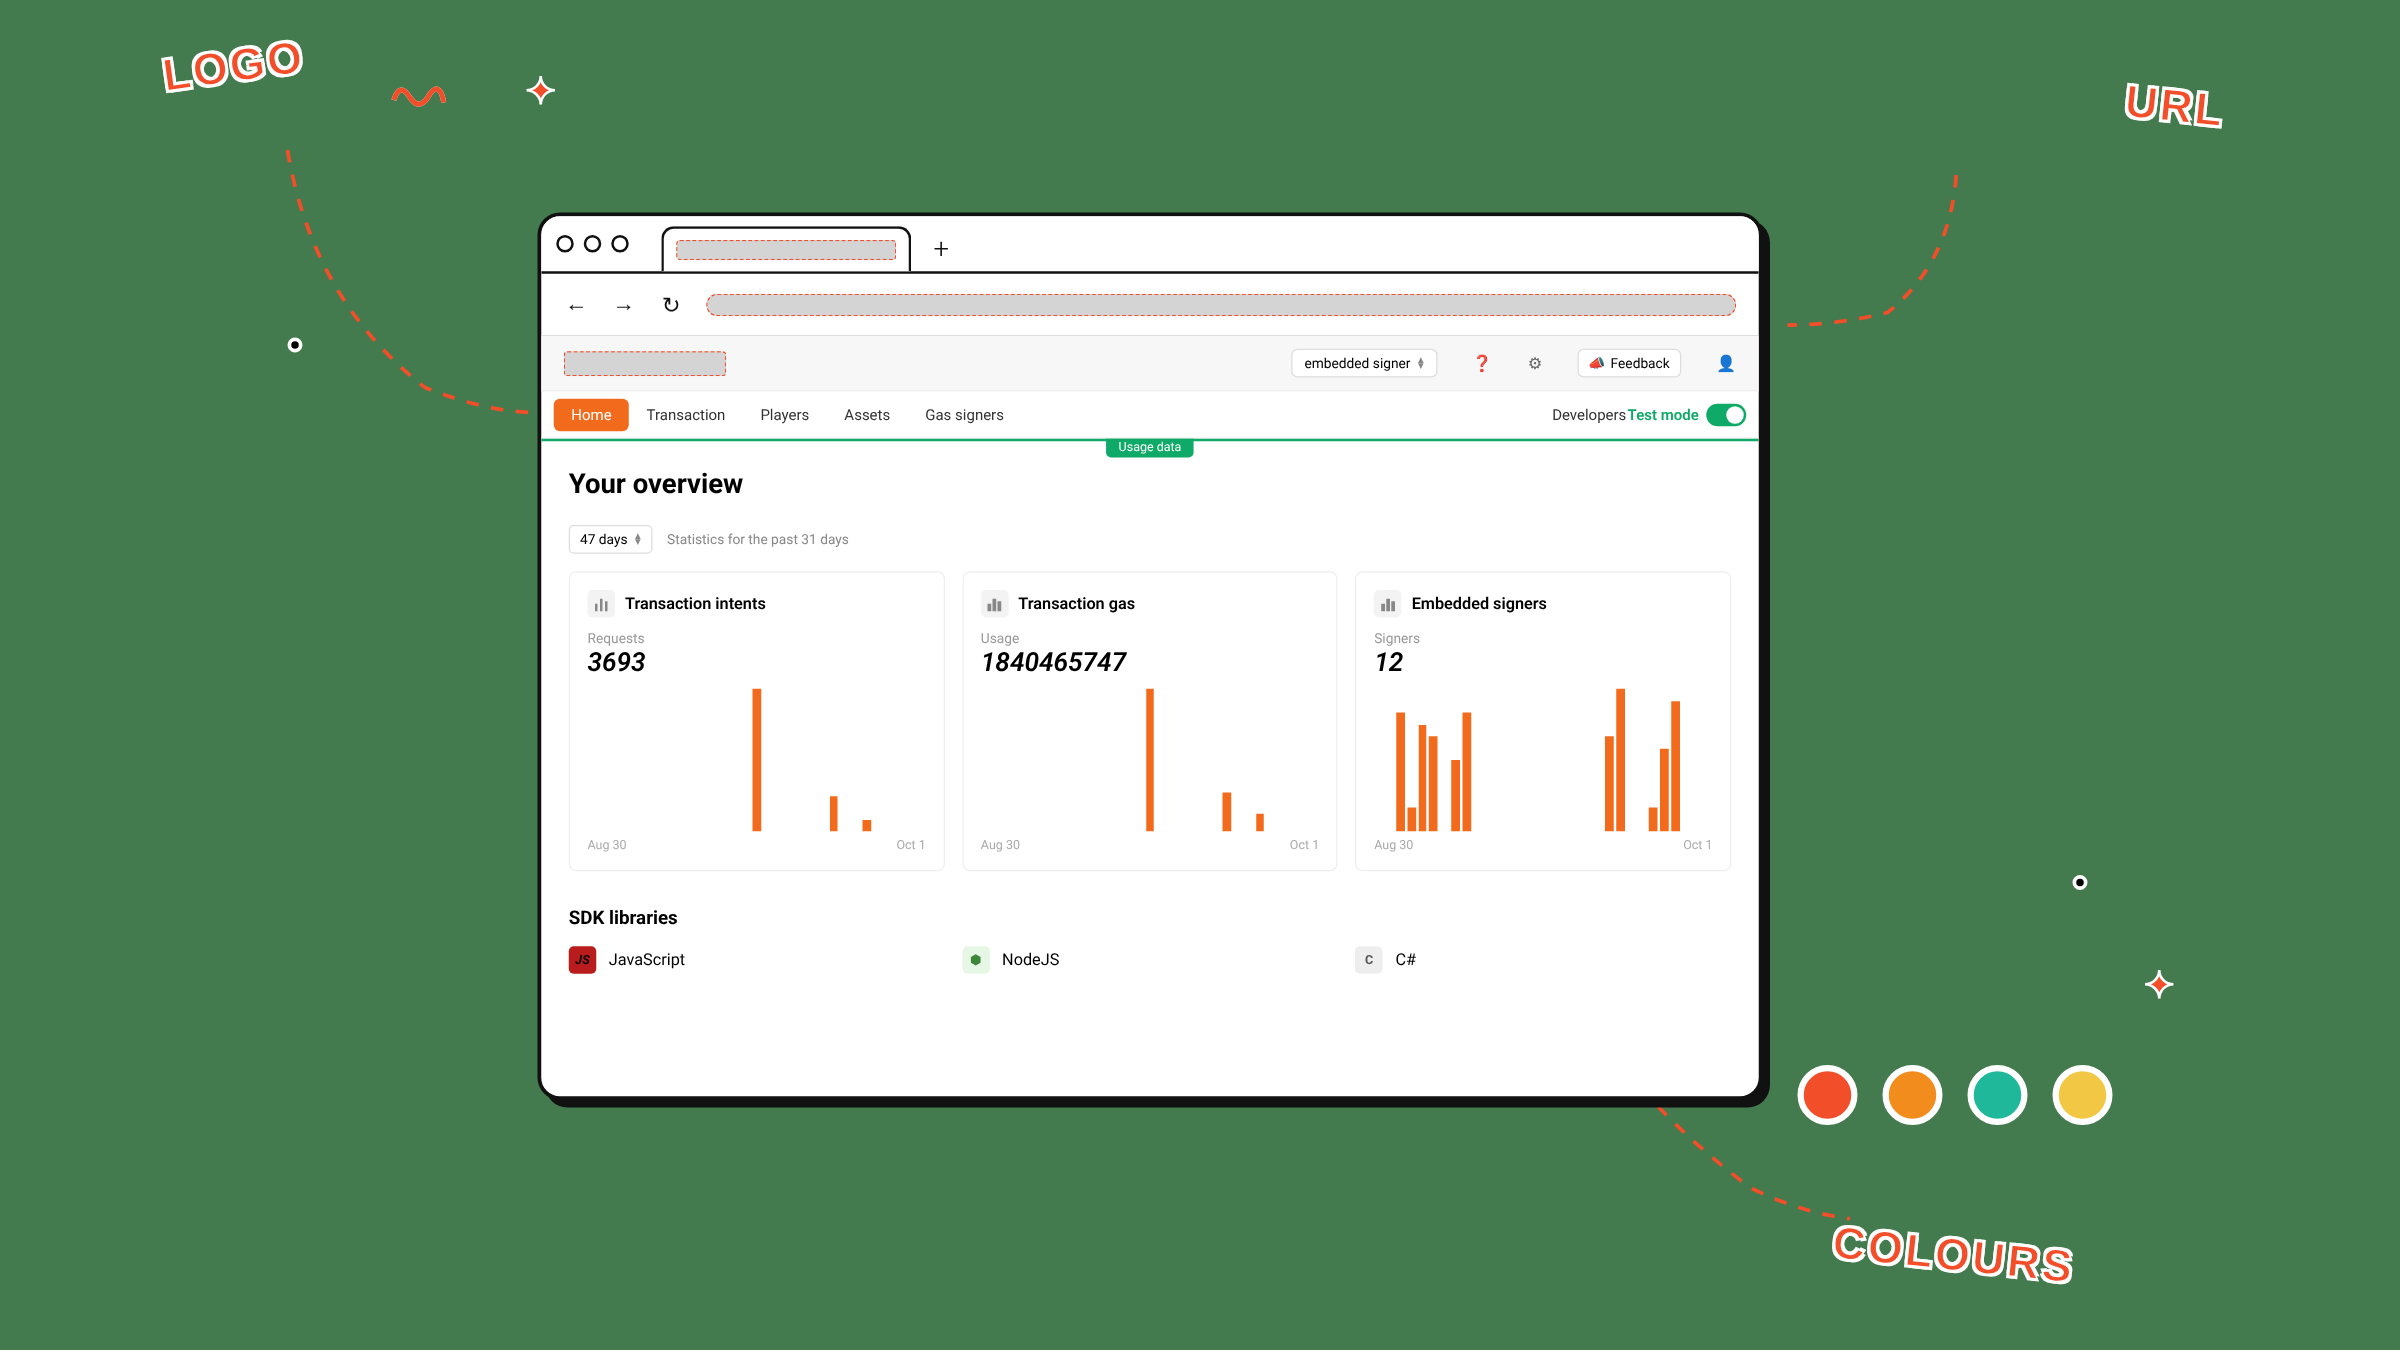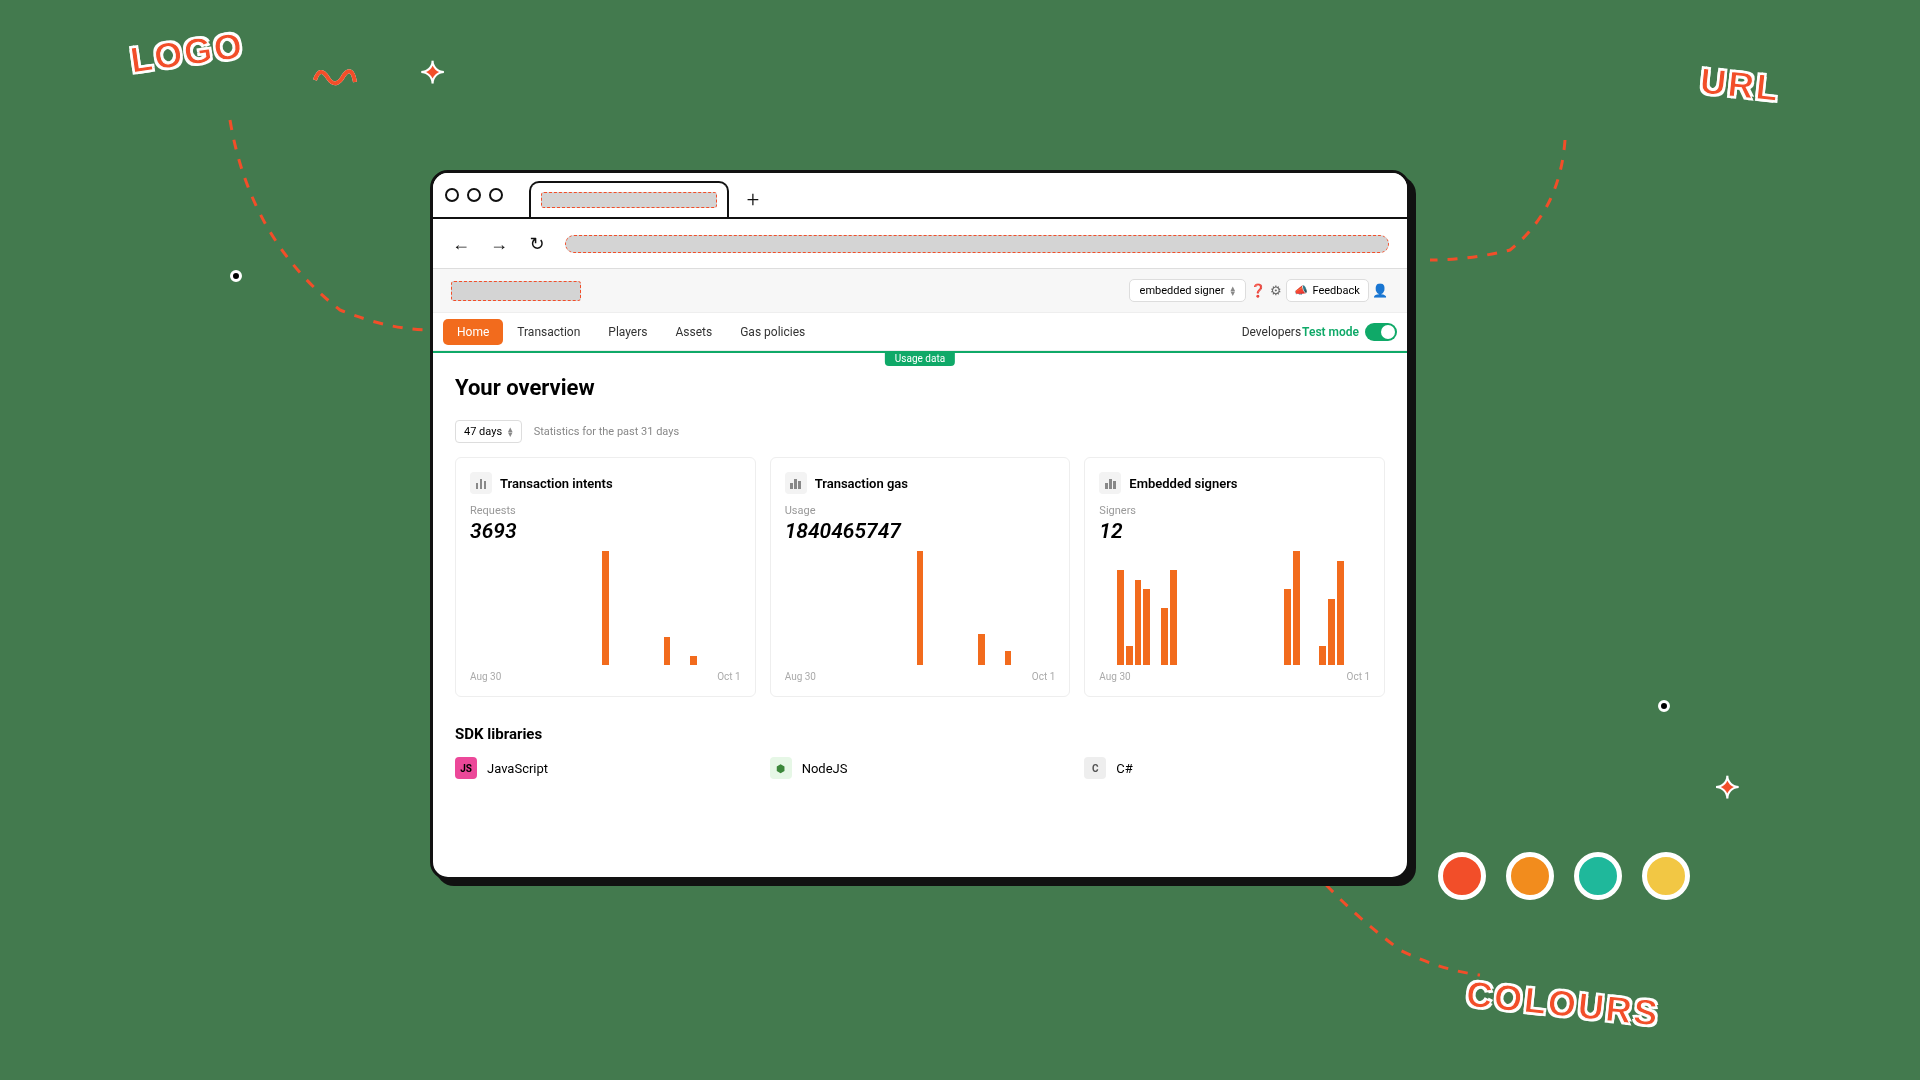--- a/index.html
+++ b/index.html
@@ -143,21 +143,21 @@
 .logo-placeholder {
   width: 130px; height: 20px;
   background: #d4d4d4;
   border: 1.5px dashed #f24e29;
   border-radius: 3px;
 }
 .header-right {
   margin-left: auto;
   display: flex;
   align-items: center;
-  gap: 4px;
+  gap: 28px;
   text-align: right;
 }
 .signer-select {
   background: white;
   border: 1px solid #ddd;
   border-radius: 5px;
   padding: 4px 10px;
   font-size: 11px;
   display: flex;
   align-items: center;
@@ -319,21 +319,21 @@
   font-size: 10px;
   color: #aaa;
   margin-top: 6px;
 }
 
 
 .sdk-title { font-size: 15px; font-weight: 700; margin-top: 28px; margin-bottom: 14px; }
 .sdk-row { display: flex; gap: 14px; }
 .sdk-item { flex: 1; display: flex; align-items: center; gap: 10px; font-size: 13px; }
 .sdk-icon { width: 22px; height: 22px; border-radius: 4px; display: flex; align-items: center; justify-content: center; font-size: 10px; font-weight: bold; }
-.sdk-js { background: #ec4899; color: #000; }
+.sdk-js { background: #b91c1c; color: #000; font-style: italic; }
 .sdk-node { background: #e6f7e6; color: #3c873a; }
 .sdk-cs { background: #eee; color: #555; }
 
 
 .swatches {
   position: absolute;
   bottom: 180px;
   right: 230px;
   display: flex;
   gap: 20px;
@@ -404,21 +404,21 @@
       </div>
       <span class="hdr-icon">👤</span>
     </div>
   </div>
 
   <div class="nav-tabs">
     <div class="nav-tab active">Home</div>
     <div class="nav-tab">Transaction</div>
     <div class="nav-tab">Players</div>
     <div class="nav-tab">Assets</div>
-    <div class="nav-tab">Gas policies</div>
+    <div class="nav-tab">Gas signers</div>
     <div class="nav-right">
       <span class="dev-link">Developers</span>
       <div class="testmode">
         <span>Test mode</span>
         <div class="toggle"></div>
       </div>
     </div>
   </div>
 
   <div class="ribbon-wrap">

